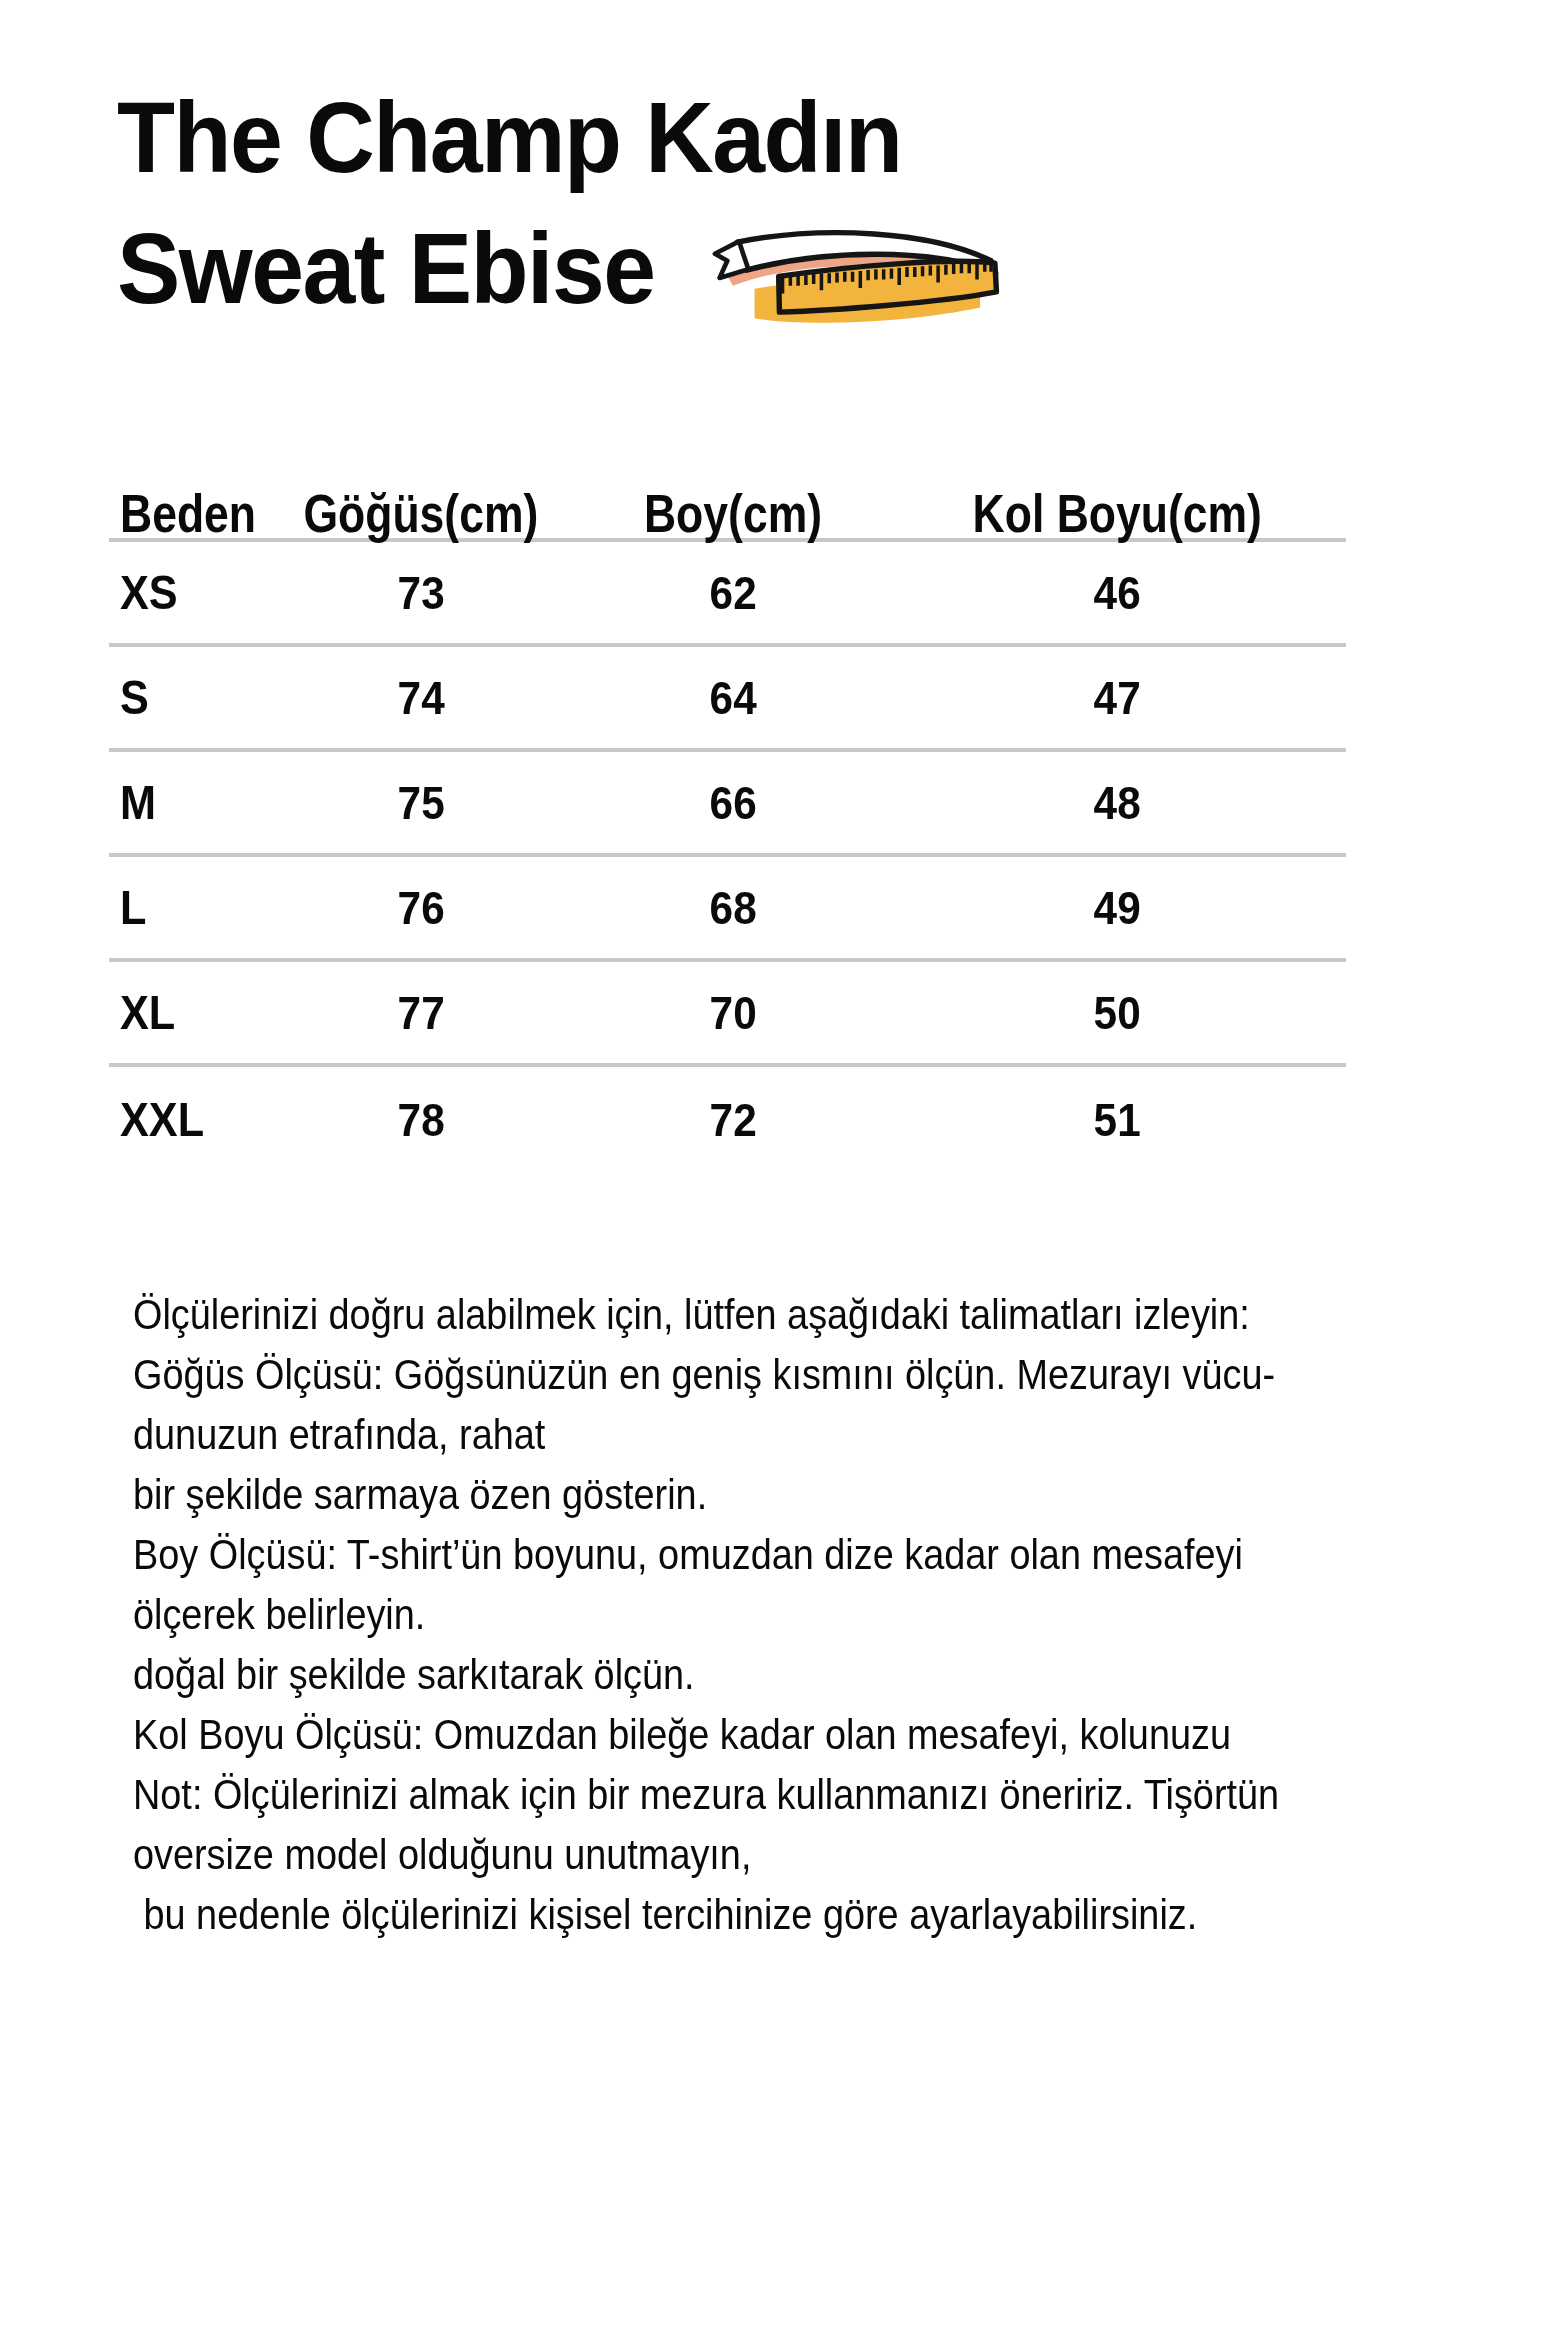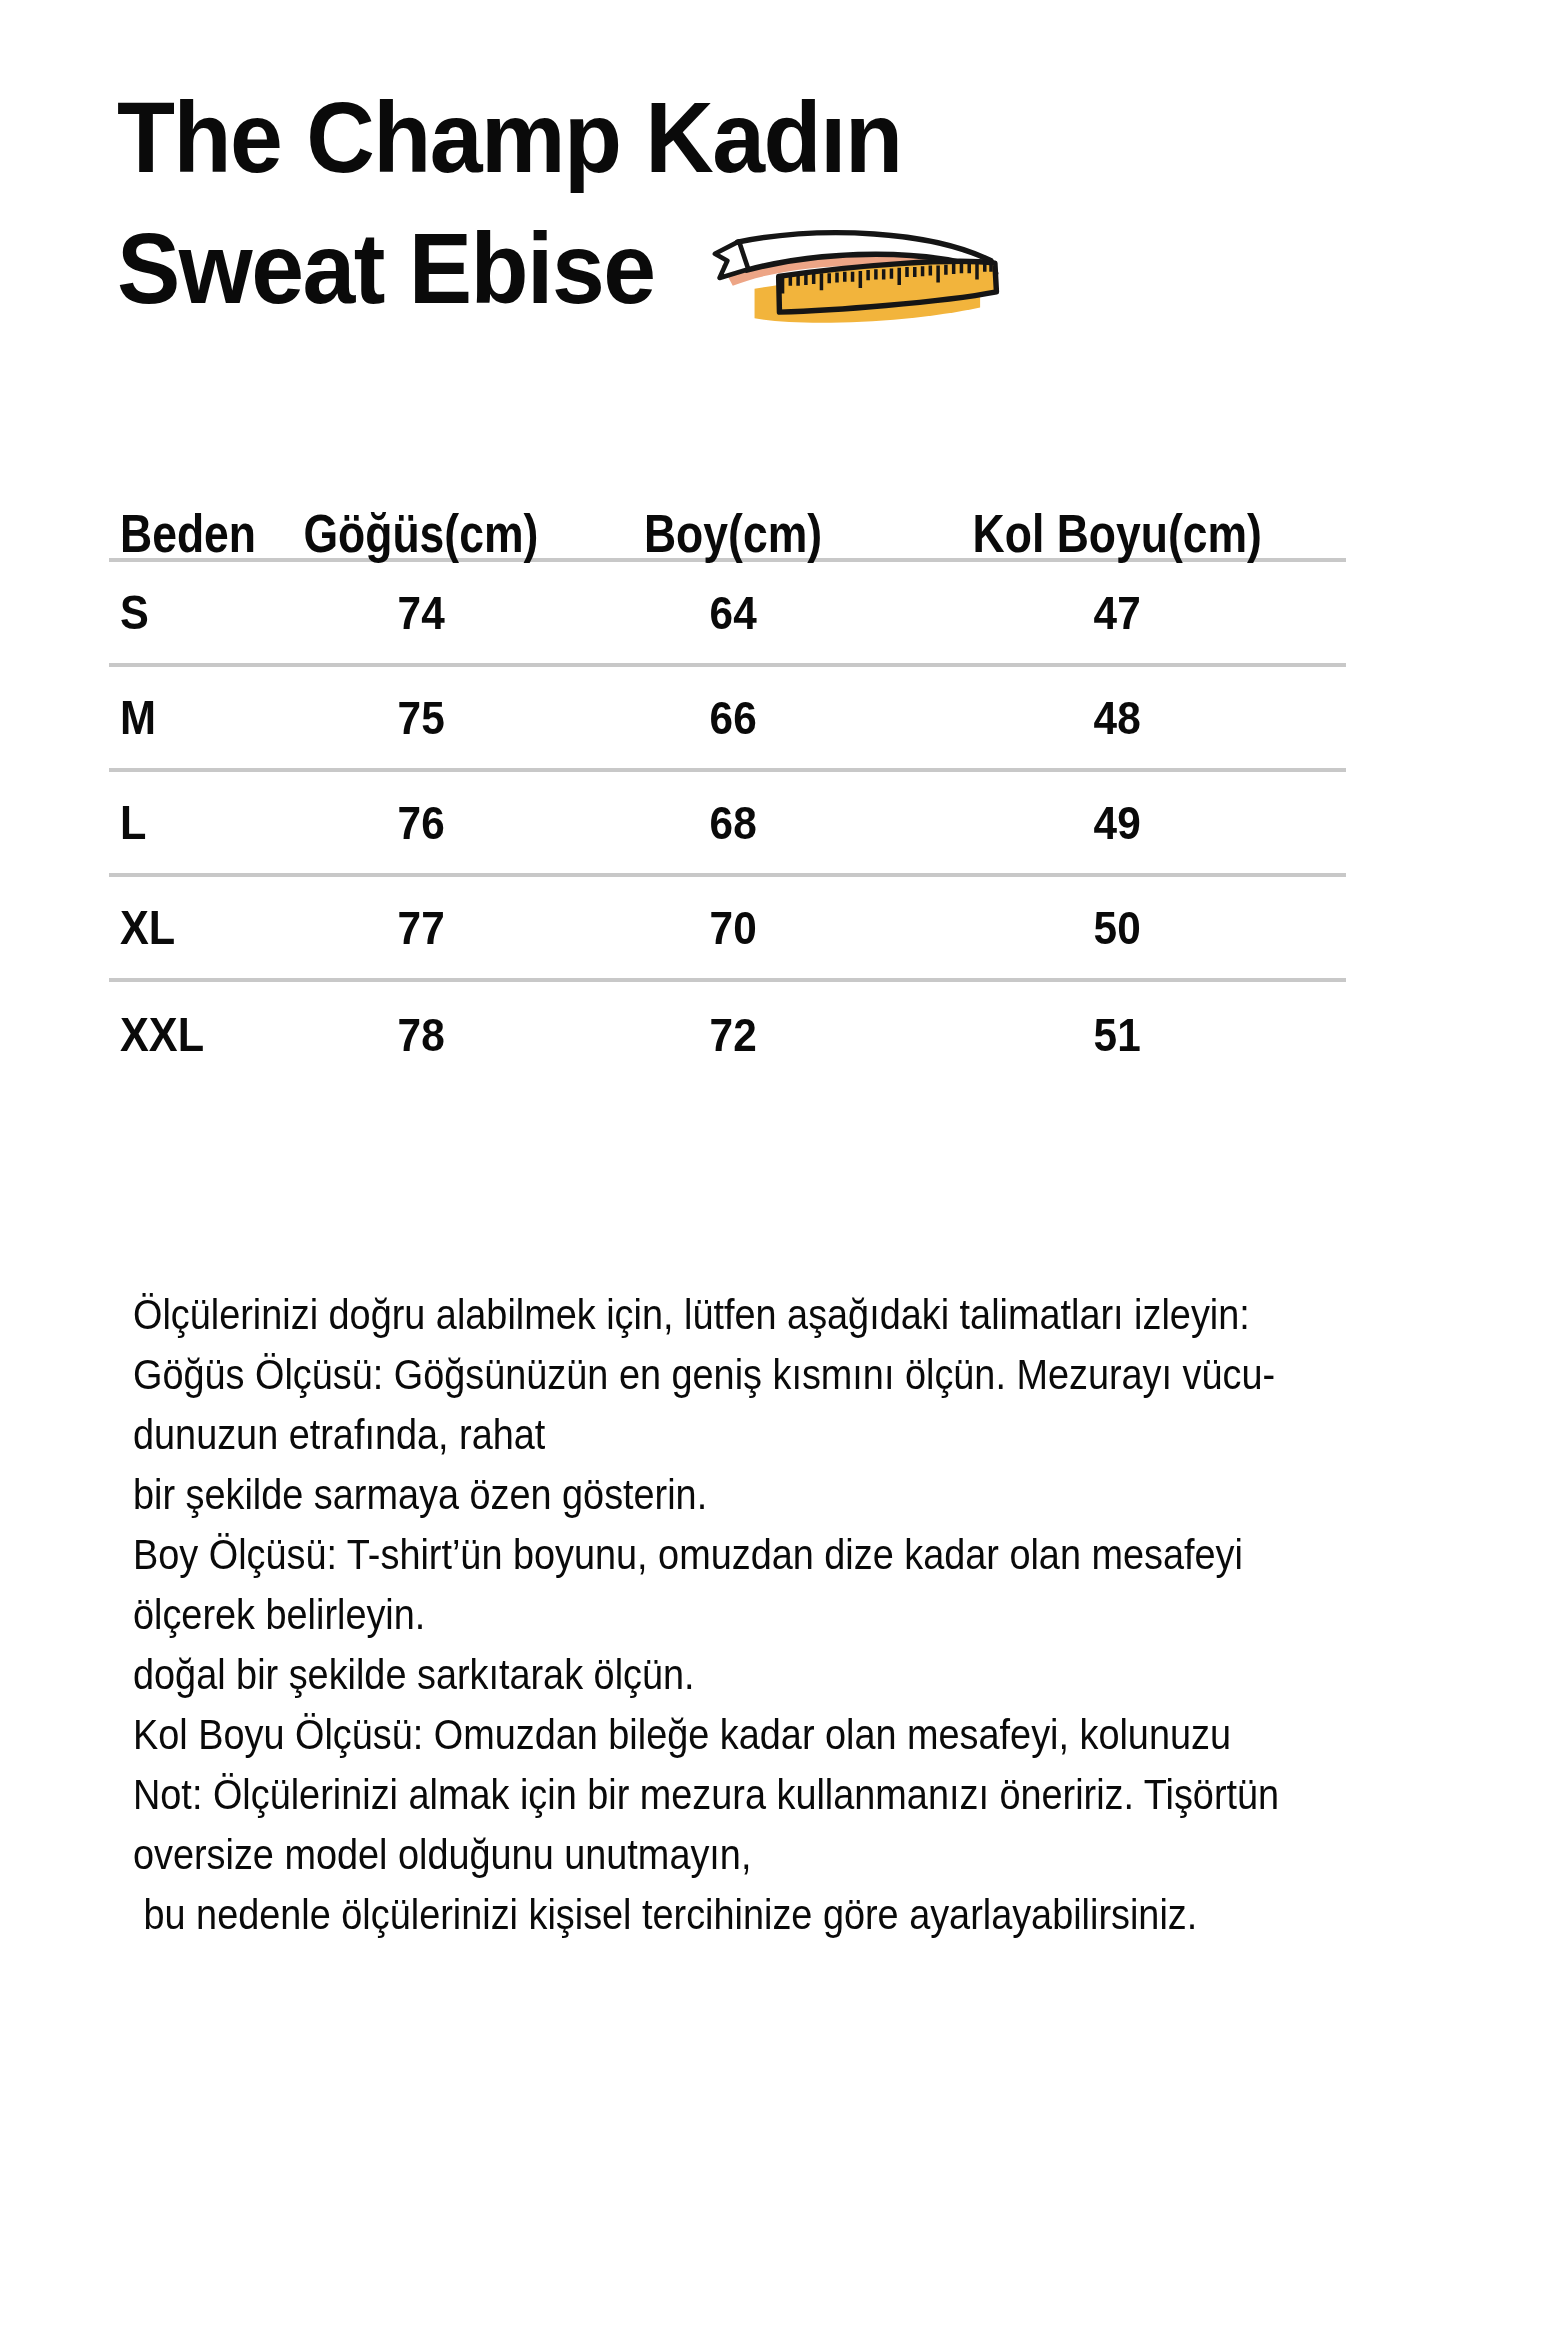--- a/index.html
+++ b/index.html
@@ -27,21 +27,21 @@
     line-height: 131px;
     letter-spacing: -1.6px;
     white-space: pre;
   }
   .tline .cond { transform: scaleX(0.94); }
 
   
   .tape { position: absolute; left: 706px; top: 225px; width: 304px; height: 105px; }
 
   
-  .size-table { position: absolute; left: 109px; top: 508px; width: 1237px; }
+  .size-table { position: absolute; left: 109px; top: 488px; width: 1237px; }
   .trow { display: flex; align-items: center; box-sizing: border-box; }
   .thead { height: 54px; border-bottom: 4.7px solid #c8c8c8; }
   .tbodyrow { height: 105px; border-bottom: 4.7px solid #c8c8c8; }
   .tbodyrow.last { border-bottom: none; }
   .cell { box-sizing: border-box; }
   .c0 { width: 156px; text-align: left; padding-left: 11px; }
   .c1 { width: 312px; text-align: center; }
   .c2 { width: 312px; text-align: center; }
   .c3 { width: 457px; text-align: center; }
   .thead .cell { font-size: 53px; font-weight: bold; }
@@ -81,20 +81,26 @@
   </svg>
 
   <div class="size-table">
     <div class="trow thead">
       <div class="cell c0"><span class="cond">Beden</span></div>
       <div class="cell c2"><span class="cond">Göğüs(cm)</span></div>
       <div class="cell c1"><span class="cond">Boy(cm)</span></div>
       <div class="cell c3"><span class="cond">Kol Boyu(cm)</span></div>
     </div>
 
+    <div class="trow tbodyrow">
+      <div class="cell c0 size-label"><span class="cond">XS</span></div>
+      <div class="cell c1 num"><span class="cond">73</span></div>
+      <div class="cell c2 num"><span class="cond">62</span></div>
+      <div class="cell c3 num"><span class="cond">46</span></div>
+    </div>
 
     <div class="trow tbodyrow">
       <div class="cell c0 size-label"><span class="cond">S</span></div>
       <div class="cell c1 num"><span class="cond">74</span></div>
       <div class="cell c2 num"><span class="cond">64</span></div>
       <div class="cell c3 num"><span class="cond">47</span></div>
     </div>
 
     <div class="trow tbodyrow">
       <div class="cell c0 size-label"><span class="cond">M</span></div>

